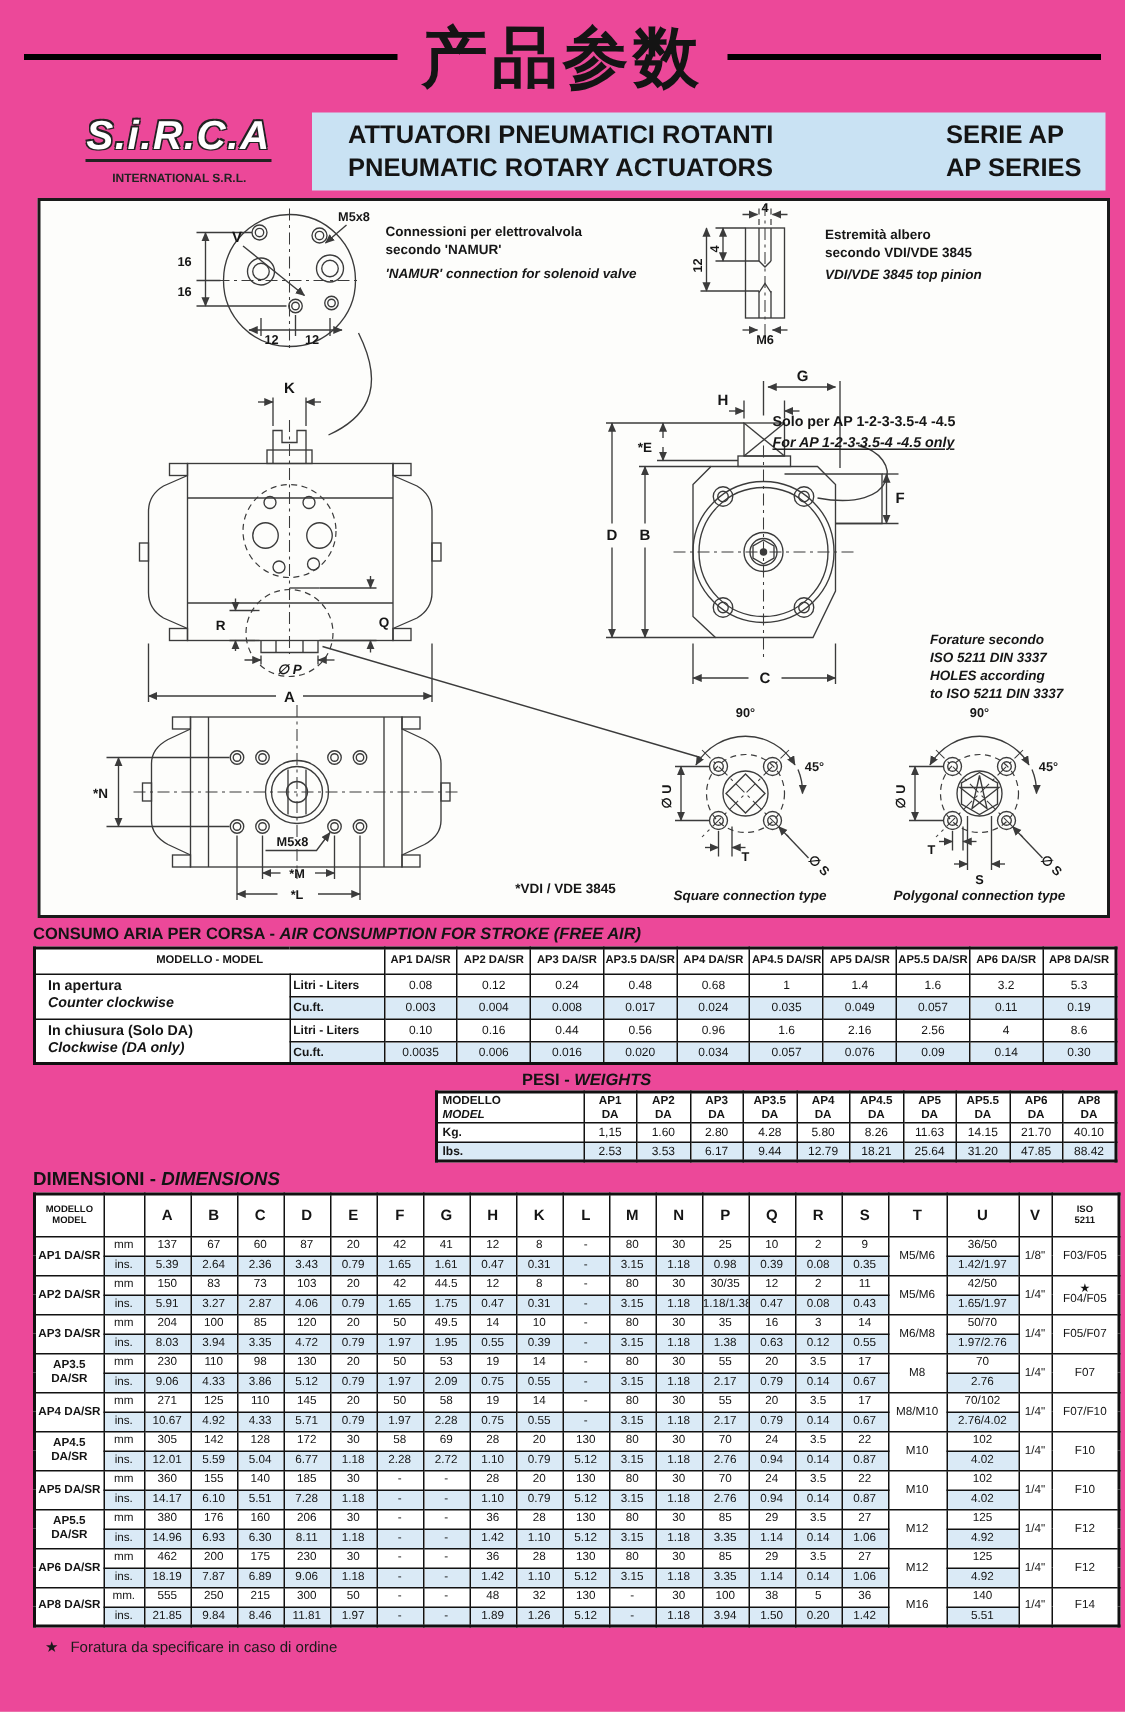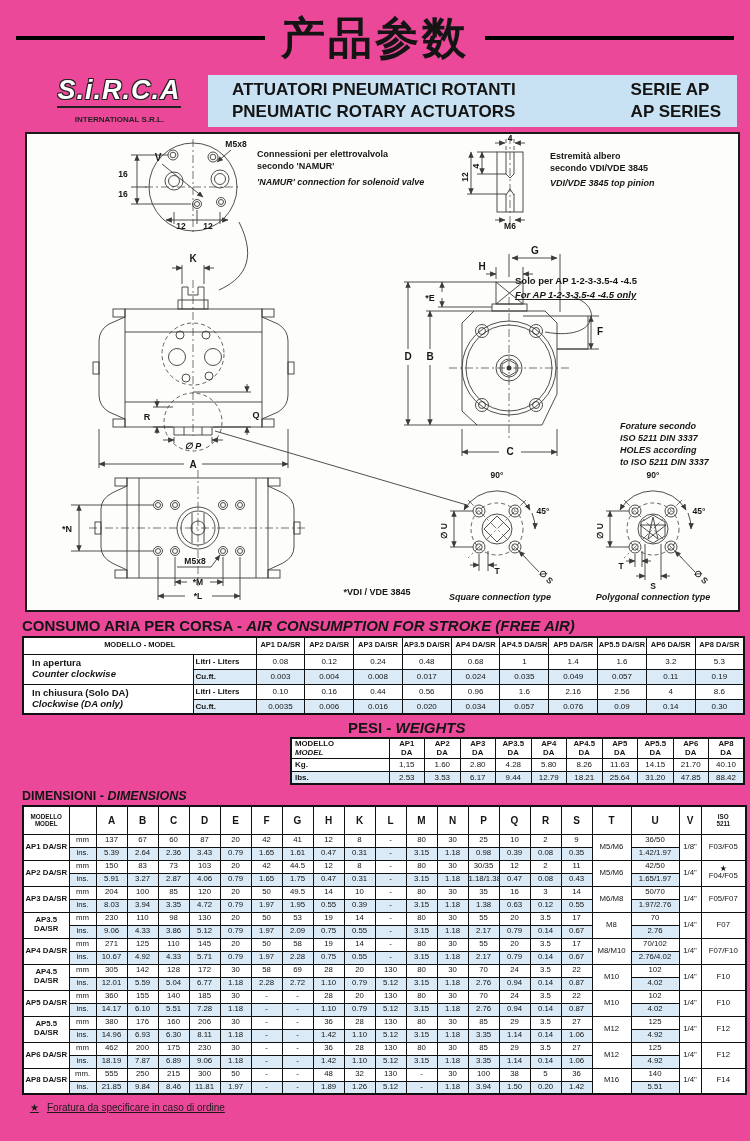--- a/index.html
+++ b/index.html
@@ -24,21 +24,21 @@
   
   .drawing-box { margin:4px 10px 0 25px; width:715px; height:480px; border:2px solid #1a1a1a; background:#fdfdfb; }
   .drawing-box svg { display:block; width:100%; height:100%; }
   .lnset { stroke:#3b3b3b; fill:none; stroke-width:0.9; }
   .cl { stroke-dasharray:8 3 2 3; stroke-width:0.7; }
   .dt { stroke-dasharray:4 3; stroke-width:0.8; }
   #dlabels { stroke:none; }
   #dlabels text { fill:#161616; font-family:"Liberation Sans", sans-serif; }
 
   
-  .sec-title { margin:5px 0 2px 22px; font-size:15px; font-weight:bold; }
+  .sec-title { margin:5px 0 2px 22px; font-size:11px; font-weight:bold; }
   .sec-title .it { font-style:italic; }
   .dim-title { font-size:12.5px; margin-top:4px; }
 
   
   table { border-collapse:collapse; table-layout:fixed; border:2px solid #111; background:#fff; }
   th, td { border:1px solid #111; text-align:center; vertical-align:middle; padding:0; line-height:1.15; overflow:hidden; }
   .blue { background:#daeaf6; }
 
   
   #air-table { margin-left:22px; width:723px; }
@@ -61,21 +61,21 @@
   
   #dim-table { margin-left:22px; width:723px; }
   #dim-table th { height:28px; font-size:10px; font-weight:bold; }
   #dim-table th .sm { font-size:6.3px; line-height:1.25; }
   #dim-table td { height:13px; font-size:7.8px; }
   .dim-model { font-size:6.8px; font-weight:bold; }
   .dim-unit { font-size:7.5px; }
   .dim-iso .star { font-size:8px; line-height:6px; }
 
   
-  .footnotes { margin:7px 0 0 30px; font-size:10px; color:#1a1a1a;text-decoration:underline; }
+  .footnotes { margin:7px 0 0 30px; font-size:10px; color:#1a1a1a; }
   .fn { margin-bottom:3px; }
   .fstar { margin-right:8px; }
 </style>
 </head>
 <body>
 
 <div class="page">
 
   <div class="title-row">
     <div class="tline"></div>

